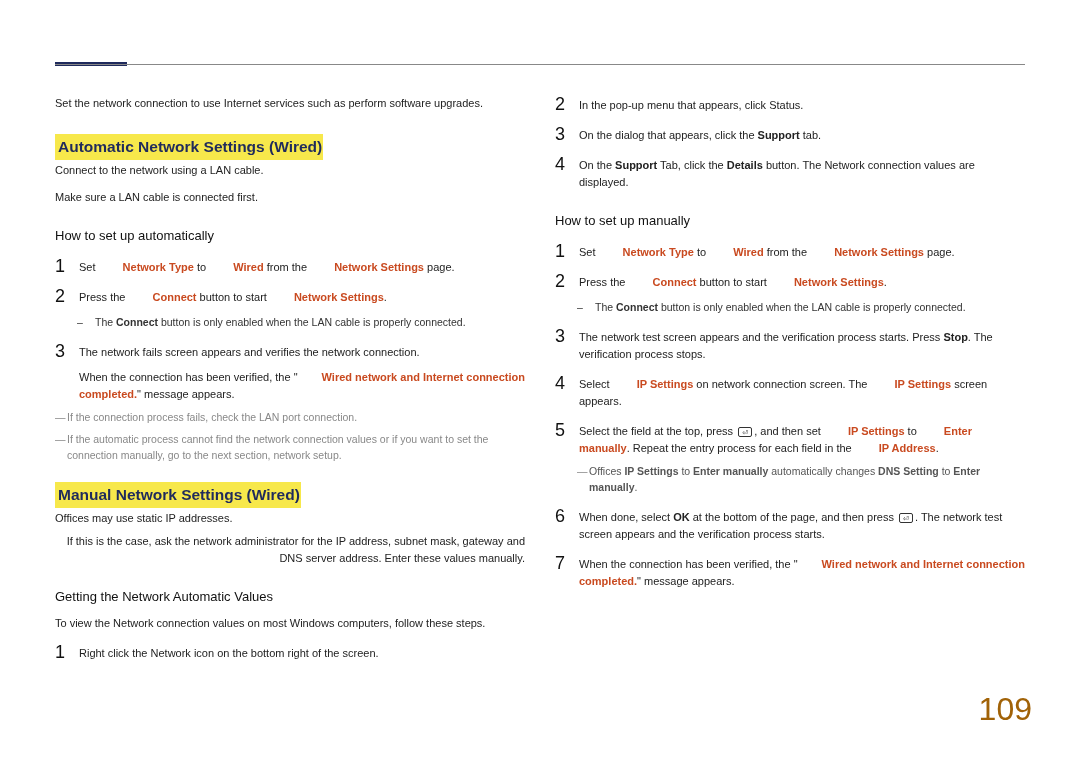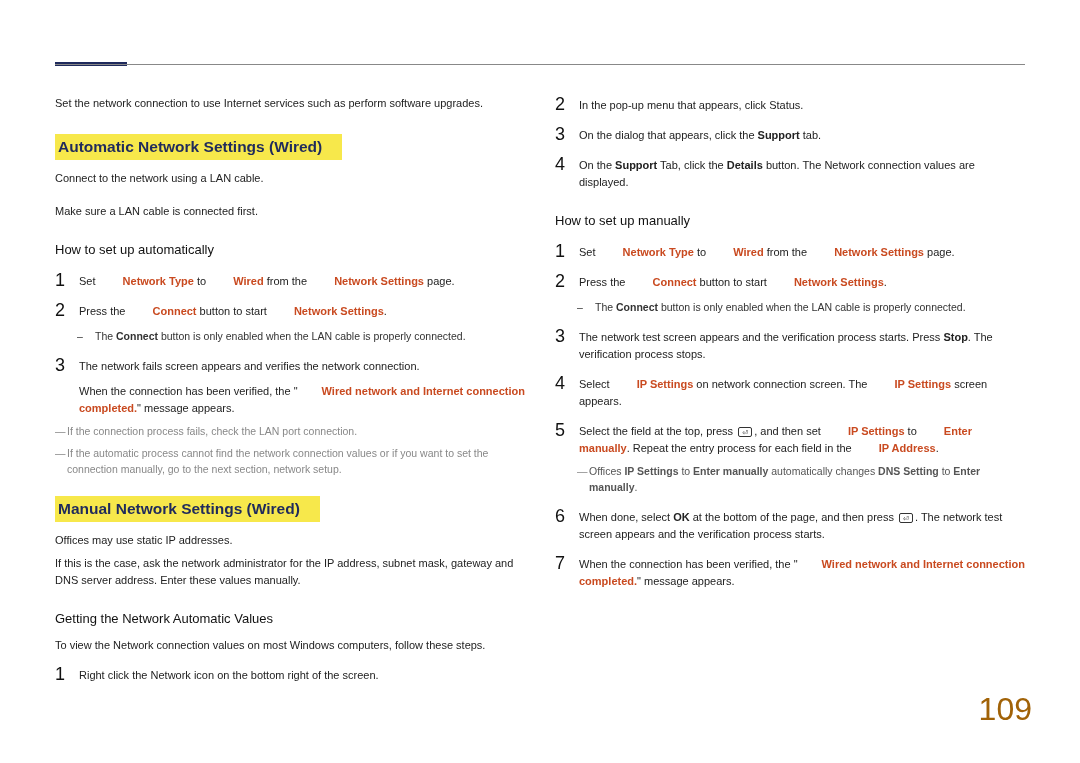--- a/index.html
+++ b/index.html
@@ -48,25 +48,25 @@
     line-height: 1.55;
     color: #222;
   }
   .intro { margin-bottom: 18px; }
   .section-head {
     display: inline-block;
     background: #f7e84b;
     color: #1f2a5c;
     font-weight: 700;
     font-size: 15.5px;
-    padding: 1px 20px 1px 3px;
-    margin: 4px 0 10px 0;
+    padding: 1px 1px 1px 3px;
+    margin: 4px 0 2px 0;
   }
   .para { margin-bottom: 1px; }
-  .para + .para { margin-top: 16px; }
+  .para + .para { margin-top: 10px; }
   .sub-head {
     font-weight: 400;
     font-size: 13px;
     color: #111;
     margin-top: 20px;
     margin-bottom: 8px;
   }
   .num-row {
     display: flex;
     align-items: flex-start;
@@ -175,21 +175,21 @@
       <div class="dash-text">If the connection process fails, check the LAN port connection.</div>
     </div>
     <div class="note-row">
       <div class="dash">―</div>
       <div class="dash-text">If the automatic process cannot find the network connection values or if you want to set the connection manually, go to the next section, network setup.</div>
     </div>
 
     <div class="spacer-md"></div>
     <div class="section-head">Manual Network Settings (Wired)</div>
     <div class="para">Offices may use static IP addresses.</div>
-    <div class="para" style="margin-top:6px;">If this is the case, ask the network administrator for the IP address, subnet mask, gateway and DNS server address. Enter these values manually.</div>
+    <div class="para" style="margin-top:6px;text-align:right;">If this is the case, ask the network administrator for the IP address, subnet mask, gateway and DNS server address. Enter these values manually.</div>
 
     <div class="sub-head">Getting the Network Automatic Values</div>
     <div class="para">To view the Network connection values on most Windows computers, follow these steps.</div>
 
     <div class="num-row">
       <div class="num">1</div>
       <div class="num-body">Right click the Network icon on the bottom right of the screen.</div>
     </div>
   </div>
 

